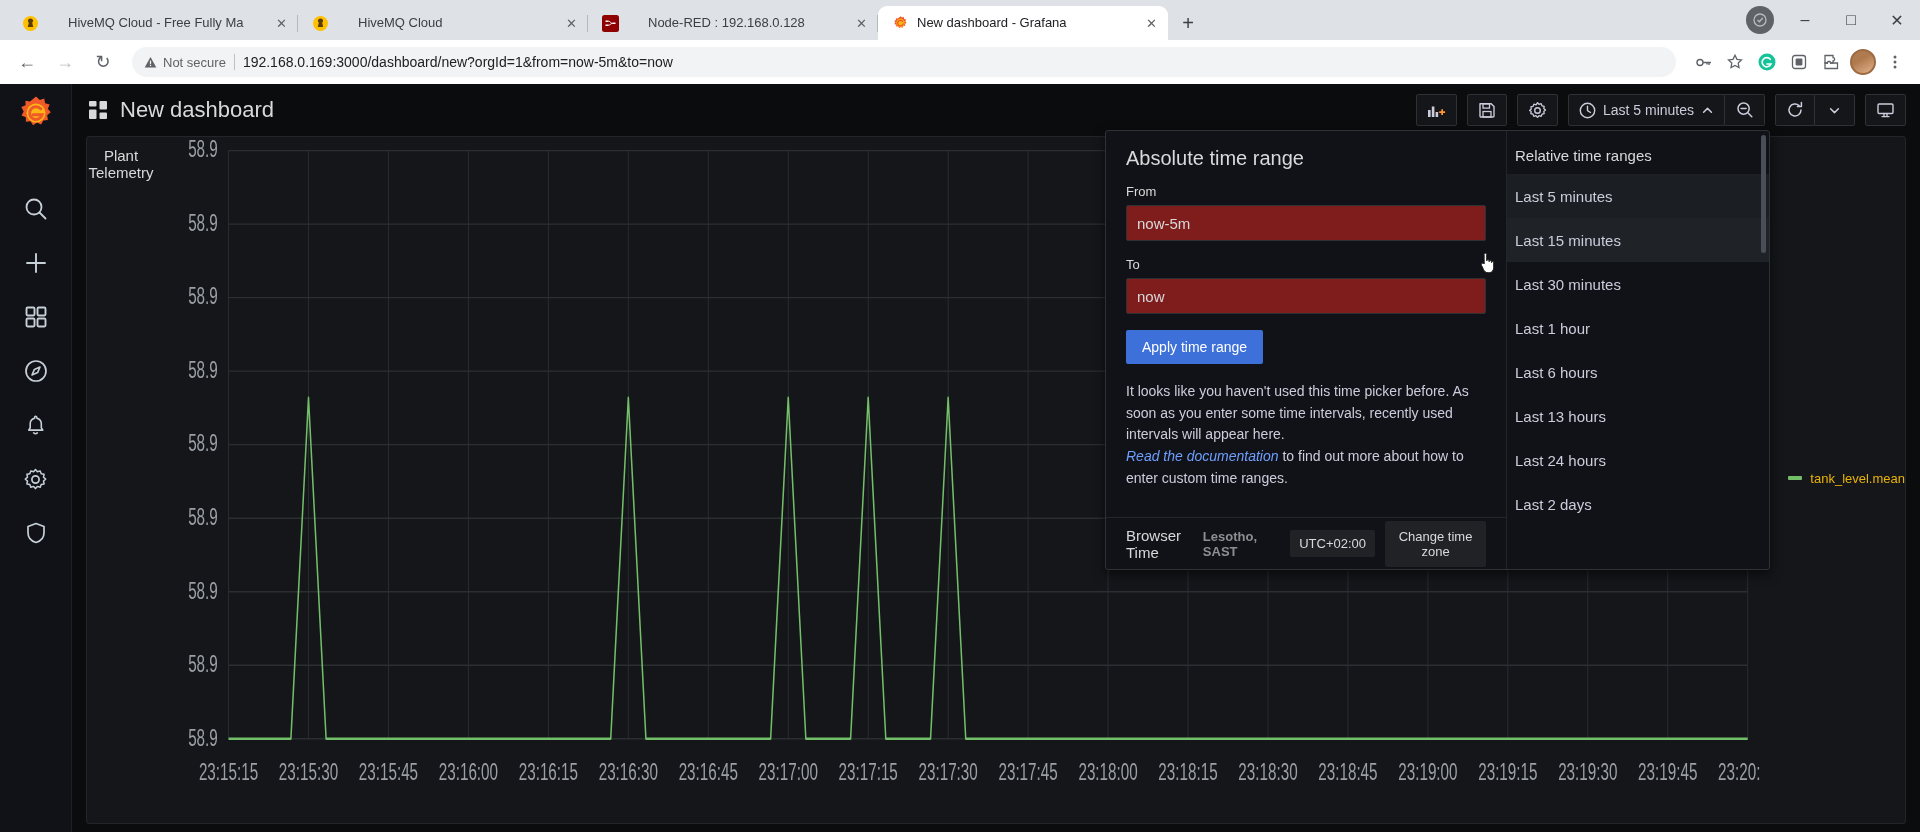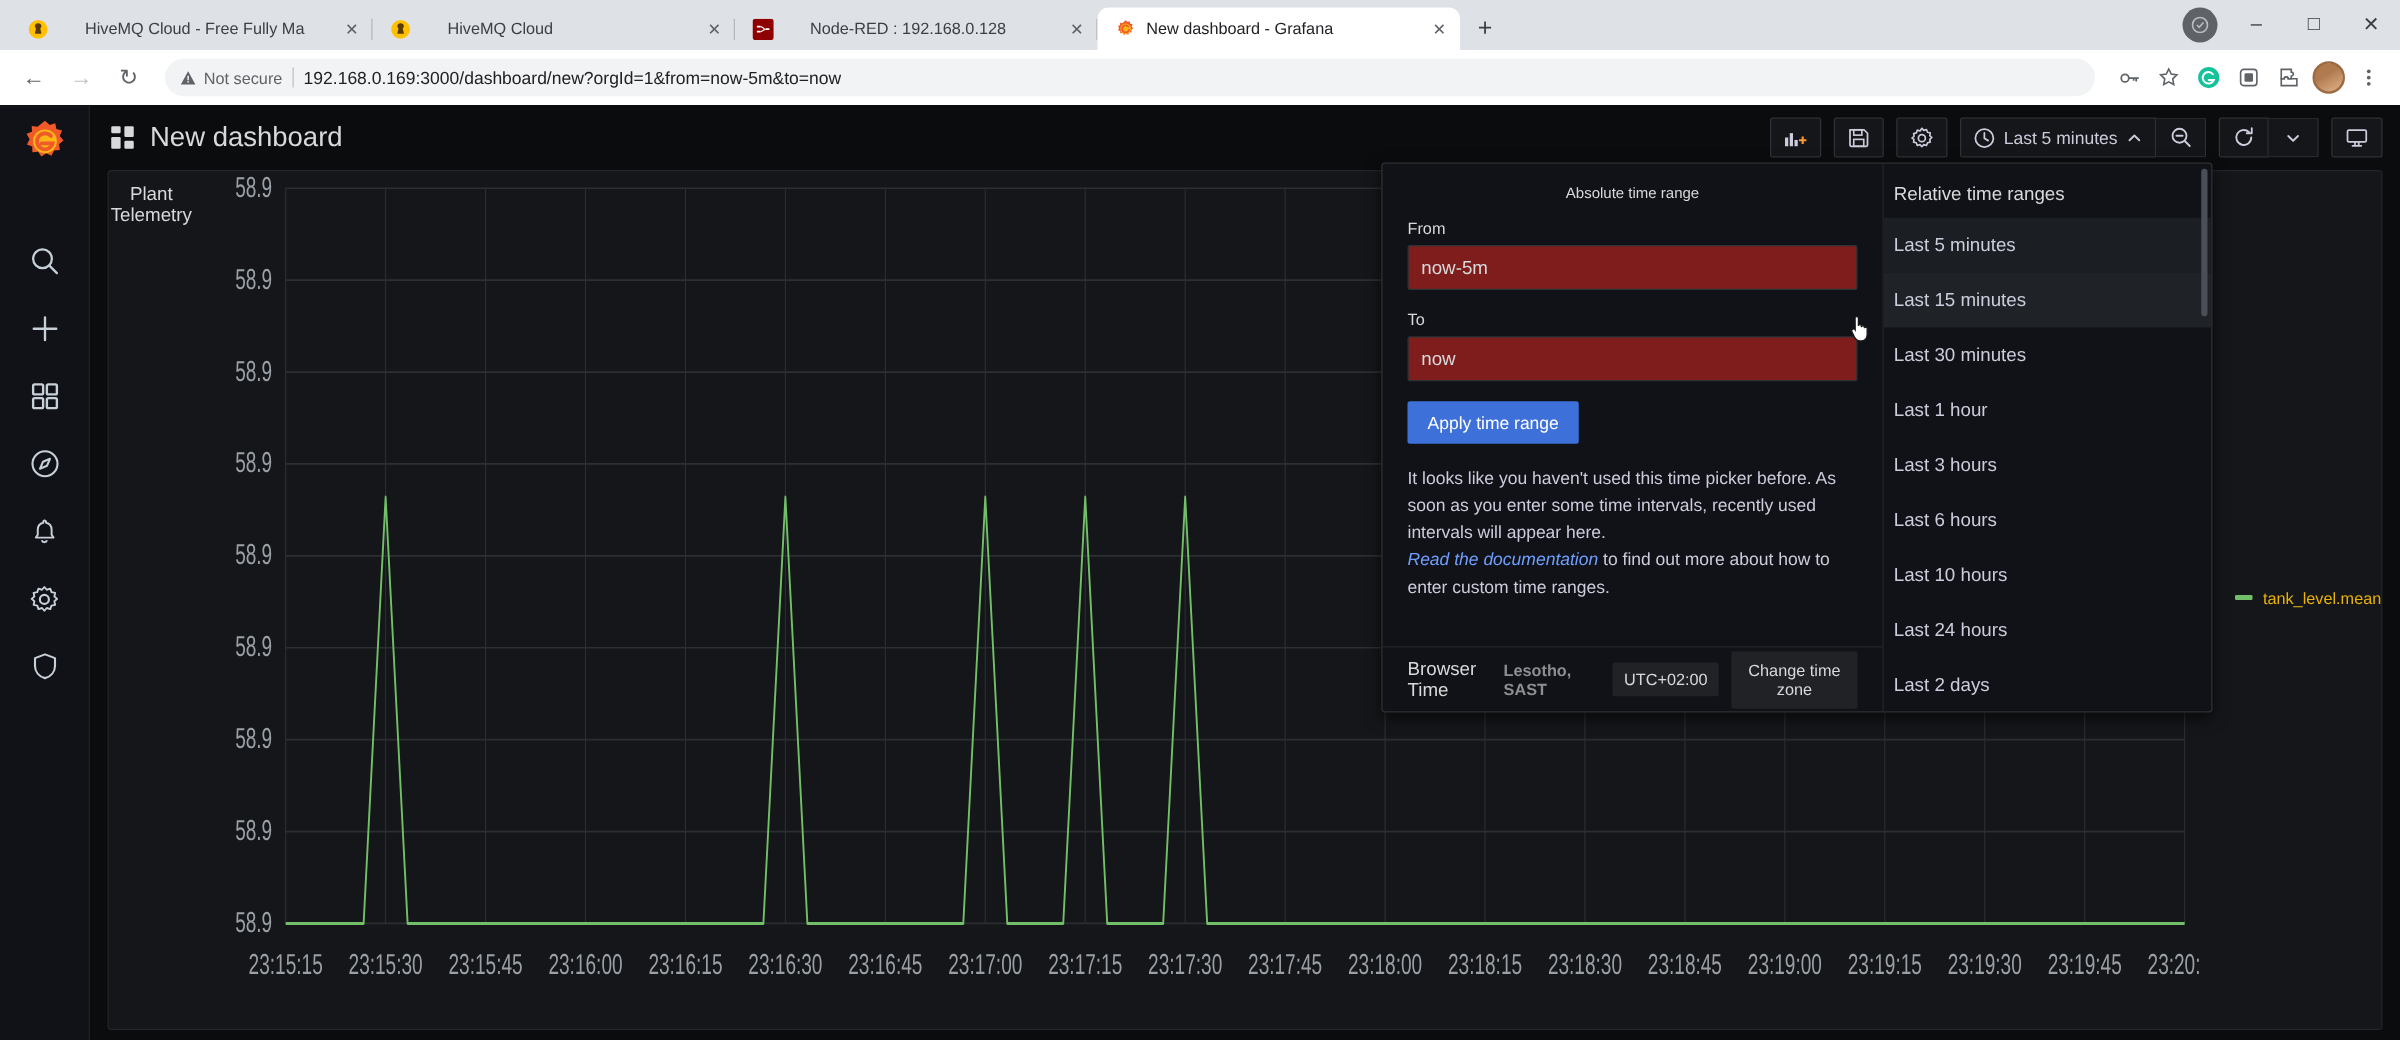--- a/index.html
+++ b/index.html
@@ -134,21 +134,21 @@
   .legend-swatch { width: 14px; height: 4px; border-radius: 1px; background: #73bf69; }
   .legend-label { color: #eab308; font-size: 13px; }
 
   
   .tp-popover {
     position: absolute; top: 46px; right: 150px; width: 665px; height: 440px;
     background: #111217; border: 1px solid #2c3235; border-radius: 3px;
     display: flex; z-index: 50; box-shadow: 0 4px 12px rgba(0,0,0,.6);
   }
   .tp-left { width: 400px; flex: 0 0 400px; padding: 16px 20px 0 20px; display: flex; flex-direction: column; }
-  .tp-h { color: #d8d9da; font-size: 12px; font-weight: 500; margin-bottom: 14px; text-align: center; }
+  .tp-h { color: #d8d9da; font-size: 20px; font-weight: 500; margin-bottom: 14px; }
   .tp-label { color: #d8d9da; font-size: 13px; margin-bottom: 6px; }
   .tp-input {
     height: 36px; background: #7f1d1d; border: 1px solid #2c3235; border-radius: 2px;
     color: #d8d9da; font-size: 15px; padding: 0 10px; margin-bottom: 16px;
     display: flex; align-items: center; font-family: "Liberation Sans", sans-serif;
     width: 100%;
   }
   .tp-apply {
     background: #3d71d9; color: #fff; border: none; border-radius: 2px;
     height: 34px; padding: 0 16px; font-size: 14px; font-weight: 500;
@@ -579,27 +579,24 @@
               <div class="rel-item hover">
                 <span>Last 15 minutes</span>
               </div>
               <div class="rel-item">
                 <span>Last 30 minutes</span>
               </div>
               <div class="rel-item">
                 <span>Last 1 hour</span>
               </div>
               <div class="rel-item">
-                <span>Last 3 hours</span>
+                <span>Last 6 hours</span>
               </div>
               <div class="rel-item">
-                <span>Last 6 hours</span>
-              </div>
-              <div class="rel-item">
-                <span>Last 10 hours</span>
+                <span>Last 13 hours</span>
               </div>
               <div class="rel-item">
                 <span>Last 24 hours</span>
               </div>
               <div class="rel-item">
                 <span>Last 2 days</span>
               </div>
             </div>
           <div class="rel-scroll"></div>
         </div>

